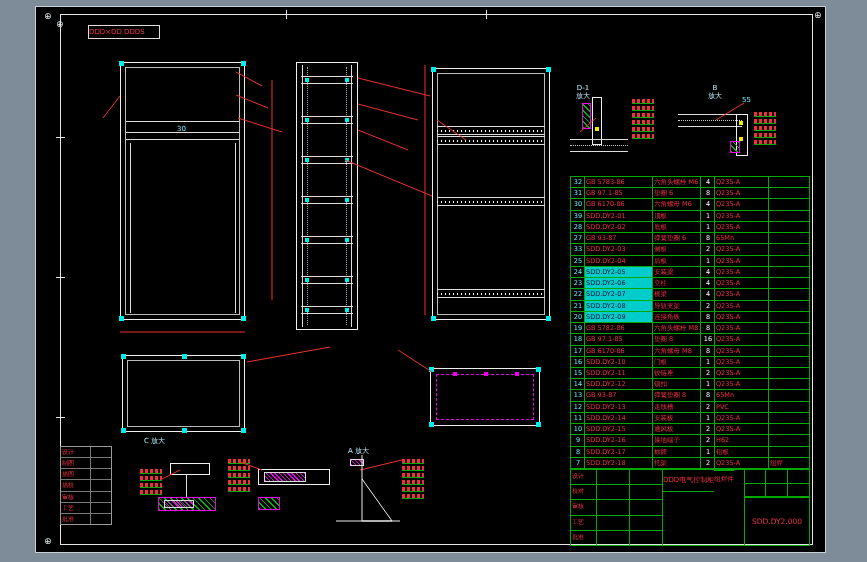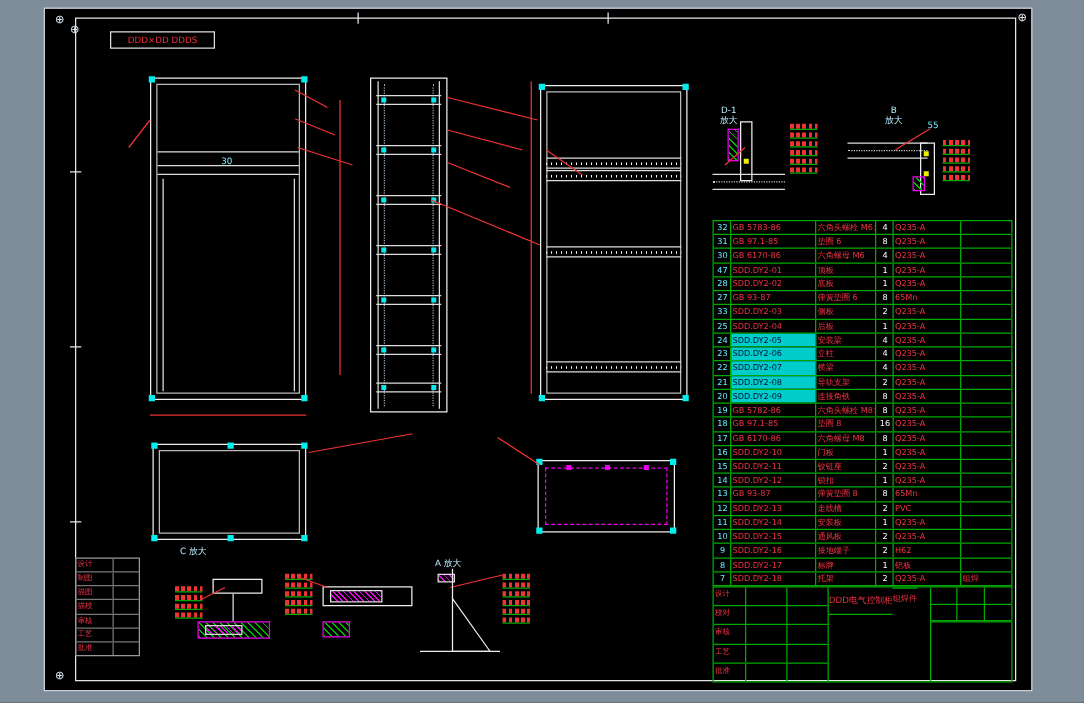--- a/index.html
+++ b/index.html
@@ -2,21 +2,21 @@
 <html><head>
 <meta charset="utf-8">
 <style>
   *{box-sizing:border-box;margin:0;padding:0}
   html,body{width:867px;height:562px;overflow:hidden;background:#7e8c9a;font-family:"DejaVu Sans",sans-serif}
   .app{position:relative;width:867px;height:562px;background:#7e8c9a}
   .sheet{position:absolute;left:36px;top:7px;width:789px;height:545px;background:#000;outline:1px solid #c8d0d8}
   .frame{position:absolute;left:24px;top:7px;width:753px;height:531px;border:1px solid #e6e6e6}
   .tick{position:absolute;background:#dfe8ee}
   .cross{position:absolute;color:#dfe8ee;font-size:9px;line-height:9px}
-  .stamp{position:absolute;left:52px;top:18px;width:84px;height:14px;border:1px solid #ddd;color:#e34;font-size:7px;text-align:center;line-height:12px;white-space:nowrap;overflow:hidden}
+  .stamp{position:absolute;left:52px;top:18px;width:72px;height:14px;border:1px solid #ddd;color:#e34;font-size:7px;line-height:12px;white-space:nowrap;overflow:hidden}
   .view{position:absolute;border:1px solid #eee}
   .inner{position:absolute;inset:4px;border:1px solid #bbb}
   .innerm{position:absolute;inset:5px;border:1px dashed #e0e}
   .pad{position:absolute;width:5px;height:5px;background:#0ee}
   .mpad{position:absolute;width:4px;height:4px;background:#e0e}
   .hline{position:absolute;left:5px;right:5px;height:0;border-top:1px solid #ddd}
   .vline{position:absolute;width:0;border-left:1px solid #ddd}
   .vdot{position:absolute;width:0;border-left:1px dotted #9ab}
   .band{position:absolute;left:4px;right:4px;height:8px;border-top:1px solid #ddd;border-bottom:1px solid #ddd}
   .bpad{position:absolute;top:1px;width:4px;height:4px;background:#0ee}
@@ -270,21 +270,21 @@
         </div>
         <div class="bom-row">
           <span class="c0">30</span>
           <span class="c1">GB 6170-86</span>
           <span class="c2">六角螺母 M6</span>
           <span class="c3">4</span>
           <span class="c4">Q235-A</span>
           <span class="c5"></span>
         </div>
         <div class="bom-row">
-          <span class="c0">47</span>
+          <span class="c0">39</span>
           <span class="c1">SDD.DY2-01</span>
           <span class="c2">顶板</span>
           <span class="c3">1</span>
           <span class="c4">Q235-A</span>
           <span class="c5"></span>
         </div>
         <div class="bom-row">
           <span class="c0">28</span>
           <span class="c1">SDD.DY2-02</span>
           <span class="c2">底板</span>
@@ -496,20 +496,21 @@
       </div>
       <div class="tb-right">
         <div class="tb-grid">
             <i></i>
             <i></i>
             <i></i>
             <i></i>
             <i></i>
             <i></i>
           </div>
+        <div class="tb-code">SDD.DY2.000</div>
       </div>
     </div>
 
     <div id="signs">
         <div class="sg-row">
           <b>设计</b>
           <s></s>
         </div>
         <div class="sg-row">
           <b>制图</b>

